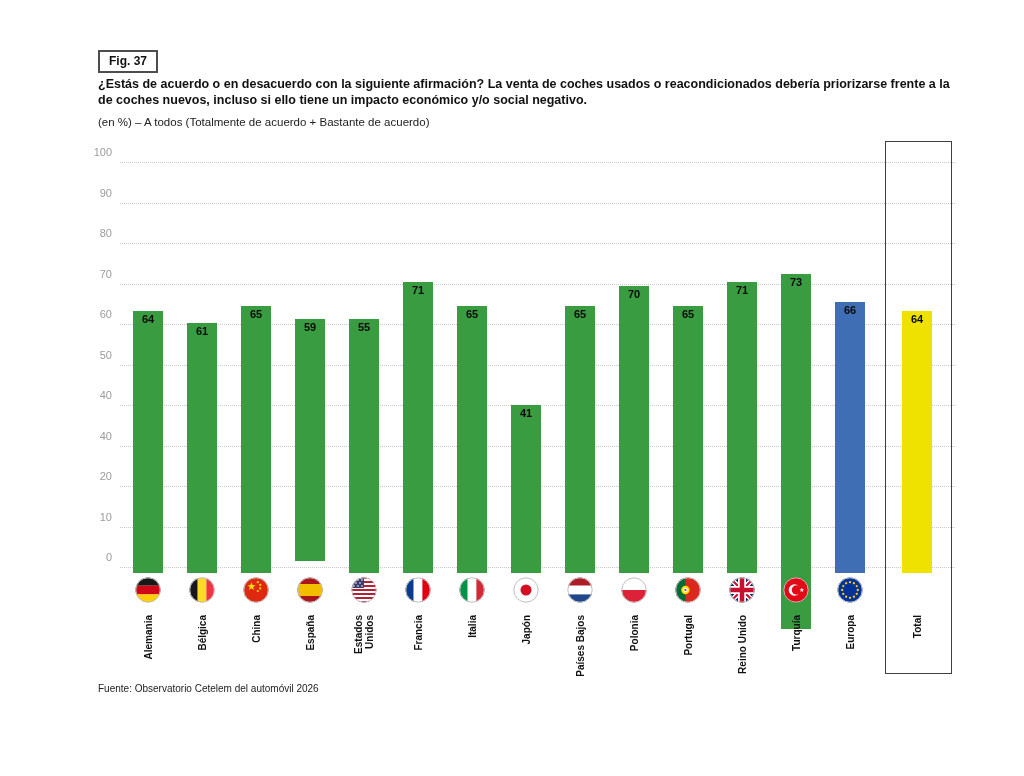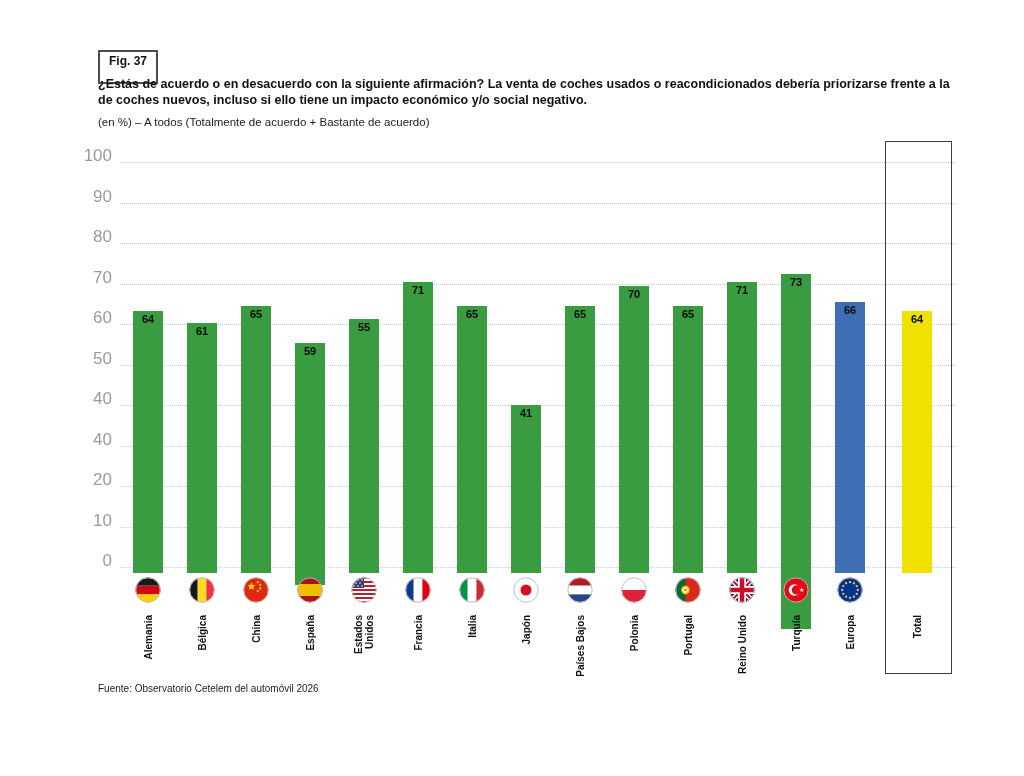--- a/index.html
+++ b/index.html
@@ -1,25 +1,25 @@
 <!DOCTYPE html>
 <html><head>
 <meta charset="utf-8">
 <style>
   html,body{margin:0;padding:0;background:#ffffff;}
   body{font-family:"Liberation Sans",sans-serif;}
   .page{position:relative;width:1024px;height:776px;background:#ffffff;overflow:hidden;}
-  .figbox{position:absolute;left:98px;top:50px;border:2px solid #4d4d4d;padding:2px 9px 14px 9px;
+  .figbox{position:absolute;left:98px;top:50px;border:2px solid #4d4d4d;padding:2px 9px 3px 9px;
           font-size:12px;font-weight:bold;color:#111;background:#fff;}
   .title{position:absolute;left:98px;top:76px;width:862px;margin:0;
          font-size:12.5px;line-height:16px;font-weight:bold;color:#111;}
   .subtitle{position:absolute;left:98px;top:116px;font-size:11.5px;color:#222;}
   .source{position:absolute;left:98px;top:683px;font-size:10px;color:#222;}
   .chart{position:absolute;left:0;top:0;width:1024px;height:776px;}
-  .ytick{position:absolute;width:36px;text-align:right;font-size:17px;color:#9b9b9b;}
+  .ytick{position:absolute;width:36px;text-align:right;font-size:11px;color:#9b9b9b;}
   .gridline{position:absolute;height:0;border-top:1px dotted #c9c9c9;}
   .total-box{position:absolute;border:1.5px solid #3f3f3f;background:transparent;}
   .bar{position:absolute;}
   .bar-value{position:absolute;top:2px;left:0;right:0;text-align:center;
              font-size:11px;font-weight:bold;color:#0a0a0a;}
   .flag-wrap{position:absolute;width:26px;height:26px;}
   .country-label{position:absolute;width:70px;text-align:right;transform:rotate(-90deg);
                  transform-origin:0 0;font-size:10px;font-weight:bold;color:#111;
                  line-height:11px;white-space:pre-line;}
 </style>
@@ -101,21 +101,21 @@
             <rect width="26" height="26" fill="#de2910"></rect>
             <polygon points="8.50,5.30 9.54,8.07 12.49,8.20 10.18,10.05 10.97,12.90 8.50,11.26 6.03,12.90 6.82,10.05 4.51,8.20 7.46,8.07" fill="#ffde00"></polygon>
             <circle cx="14.8" cy="5.2" r="1.1" fill="#ffde00"></circle>
             <circle cx="17.2" cy="7.8" r="1.1" fill="#ffde00"></circle>
             <circle cx="17.2" cy="11.4" r="1.1" fill="#ffde00"></circle>
             <circle cx="14.8" cy="14" r="1.1" fill="#ffde00"></circle>
           </g>
           <circle cx="13" cy="13" r="12.2" fill="none" stroke="#bfbfbf" stroke-width="1"></circle>
         </svg></div>
       <div class="country-label" style="left: 250.5px; top: 685px; width: 70px;">China</div>
-      <div class="bar" style="left: 295px; top: 343px; width: 30px; height: 242px; background: rgb(58, 156, 65);">
+      <div class="bar" style="left: 295px; top: 319px; width: 30px; height: 242px; background: rgb(58, 156, 65);">
         <div class="bar-value">59</div>
       </div>
       <div class="flag-wrap" style="left: 297px; top: 577px;"><svg width="26" height="26" viewBox="0 0 26 26">
           <defs>
             <clipPath id="cp-spain">
               <circle cx="13" cy="13" r="12.5"></circle>
             </clipPath>
           </defs>
           <g clip-path="url(#cp-spain)">
             <rect width="26" height="26" fill="#aa151b"></rect>

